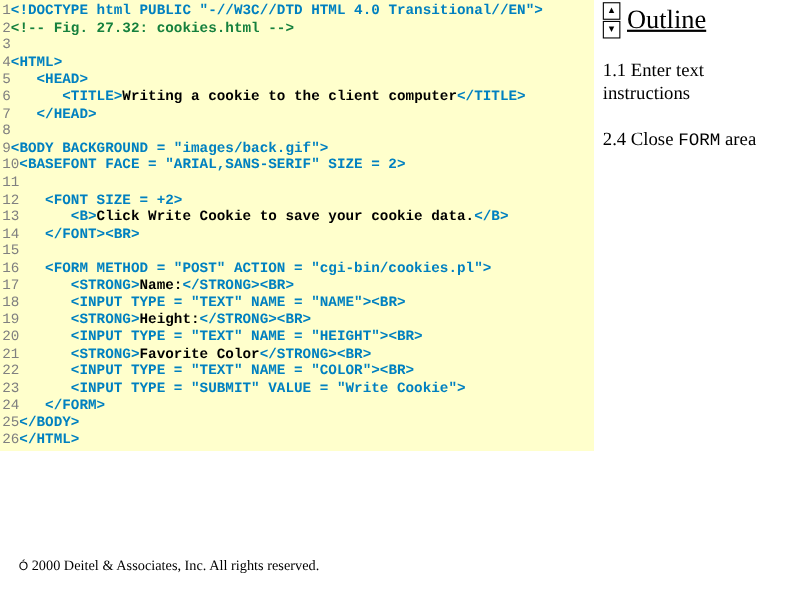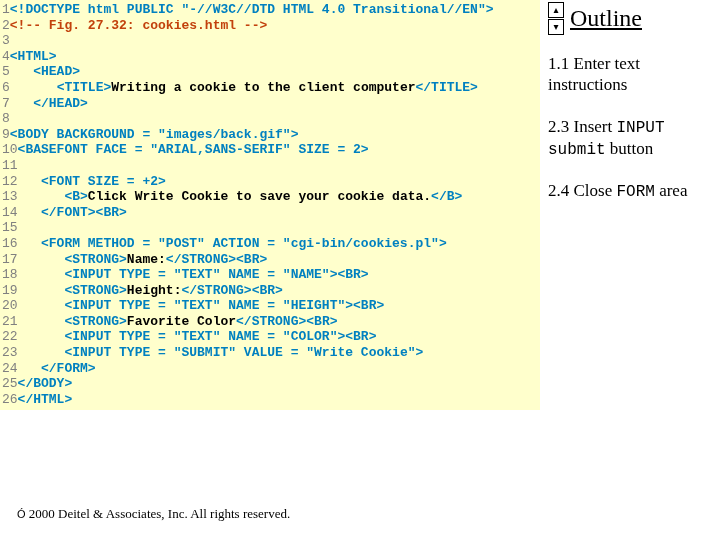--- a/index.html
+++ b/index.html
@@ -20,21 +20,21 @@
     font-family: "Courier New", monospace;
     font-size: 13px;
     line-height: 15.6px;
     padding: 2px 0 0 2px;
     white-space: pre;
     overflow: hidden;
   }
   .ln { color: #808080; display: inline-block; text-align: right; }
   .tag { color: #0080c0; font-weight: bold; }
   .txt { color: #000000; font-weight: bold; }
-  .cmt { color: #c2410c; font-weight: bold; }
+  .cmt { color: #15803d; font-weight: bold; }
   .right-panel {
     position: absolute;
     left: 548px;
     top: 0;
     width: 170px;
     font-family: "Times New Roman", serif;
   }
   .outline-head {
     display: flex;
     align-items: center;
@@ -86,20 +86,19 @@
 <div class="right-panel">
   <div class="outline-head">
     <div class="nav-icons">
       <div class="nav-btn">▴</div>
       <div class="nav-btn">▾</div>
     </div>
     <div class="outline-title">Outline</div>
   </div>
   <div id="outline-items">
       <div class="item"><span>1.1 Enter text instructions</span></div>
-      <div class="item"><span>2.3 Insert </span><span class="kw">INPUT submit</span><span> button</span></div>
       <div class="item"><span>2.4 Close </span><span class="kw">FORM</span><span> area</span></div>
     </div>
 </div>
 
 <div class="footer">
   <span class="copy">Ó</span><span> 2000 Deitel &amp; Associates, Inc.  All rights reserved.</span>
 </div>
 
 </body></html>

